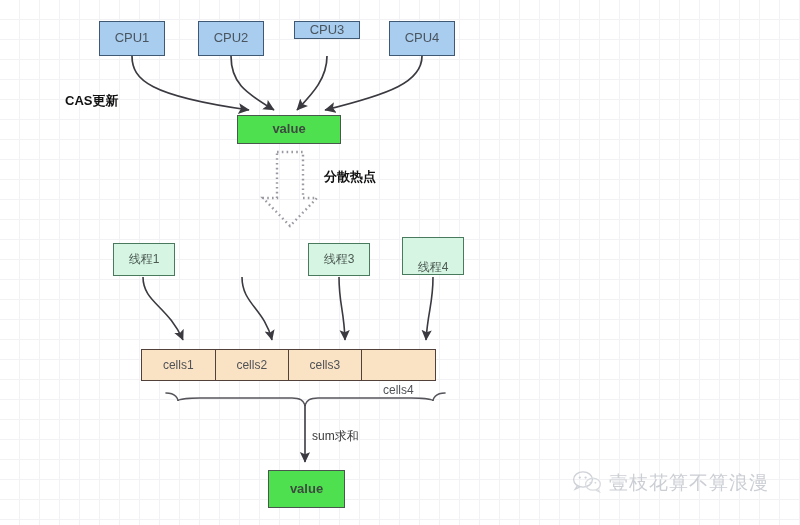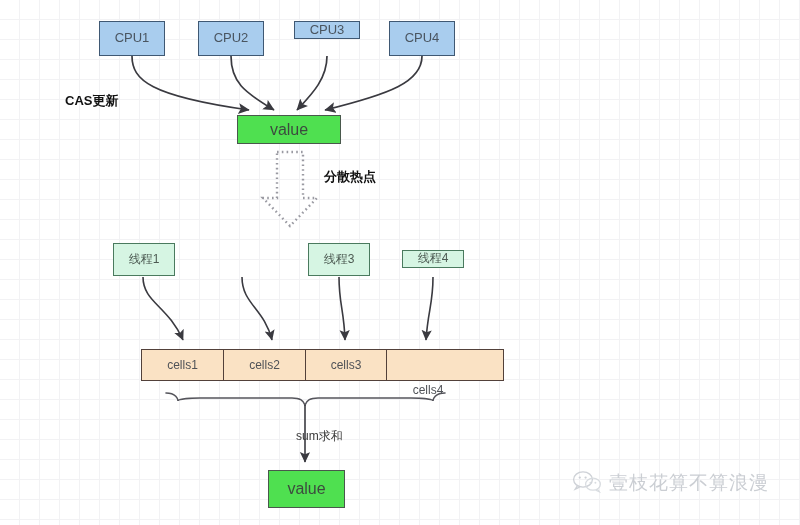--- a/index.html
+++ b/index.html
@@ -44,21 +44,22 @@
   .cpu-box {
     background: #a9cdee;
     border: 1.6px solid #3f5873;
     color: #4a5560;
     font-size: 13px;
   }
   .value-box {
     background: #4fe050;
     border: 1.6px solid #49584c;
     color: #3d4a3f;
-    font-size: 16px;
+    font-size: 13px;
+    font-weight: bold;
   }
   .thread-box {
     background: #d6f5e3;
     border: 1.4px solid #4a7a5e;
     color: #4c5a52;
     font-size: 12px;
   }
   .cells-row {
     position: absolute;
     display: flex;
@@ -174,40 +175,40 @@
   </div>
 
   <div class="label label-strong" style="left:324px; top:168px;">分散热点</div>
 
   <div class="node thread-box" style="left:113px; top:243px; width:62px; height:33px;">
     <span>线程1</span>
   </div>
   <div class="node thread-box" style="left:308px; top:243px; width:62px; height:33px;">
     <span>线程3</span>
   </div>
-  <div class="node thread-box" style="left:402px; top:250px; width:62px; height:18px;">
+  <div class="node thread-box" style="left:402px; top:237px; width:62px; height:38px;align-items:flex-end;">
     <span>线程4</span>
   </div>
 
-  <div class="cells-row" style="left:141px; top:349px; width:363px; height:32px;">
+  <div class="cells-row" style="left:141px; top:349px; width:295px; height:32px;">
     <div class="cell" style="width:82px;">
       <span>cells1</span>
     </div>
     <div class="cell" style="width:82px;">
       <span>cells2</span>
     </div>
     <div class="cell" style="width:81px;">
       <span>cells3</span>
     </div>
     <div class="cell" style="width:82px;">
       <span>cells4</span>
     </div>
   </div>
 
-  <div class="label label-plain" style="left:296px; top:428px;">sum求和</div>
+  <div class="label label-plain" style="left:312px; top:428px;">sum求和</div>
 
   <div class="node value-box" style="left:268px; top:470px; width:77px; height:38px;">
     <span>value</span>
   </div>
 
   <div class="watermark" style="left:572px; top:470px;">
     <svg width="30" height="24" viewBox="0 0 30 24">
       <ellipse cx="11" cy="9.5" rx="9.4" ry="7.6" fill="none" stroke="#c6cad0" stroke-width="1.3"></ellipse>
       <path d="M5.5,15.6 L3.2,19.2 L7.6,17.1" fill="none" stroke="#c6cad0" stroke-width="1.3"></path>
       <circle cx="7.8" cy="7.6" r="1.15" fill="#c6cad0"></circle>

